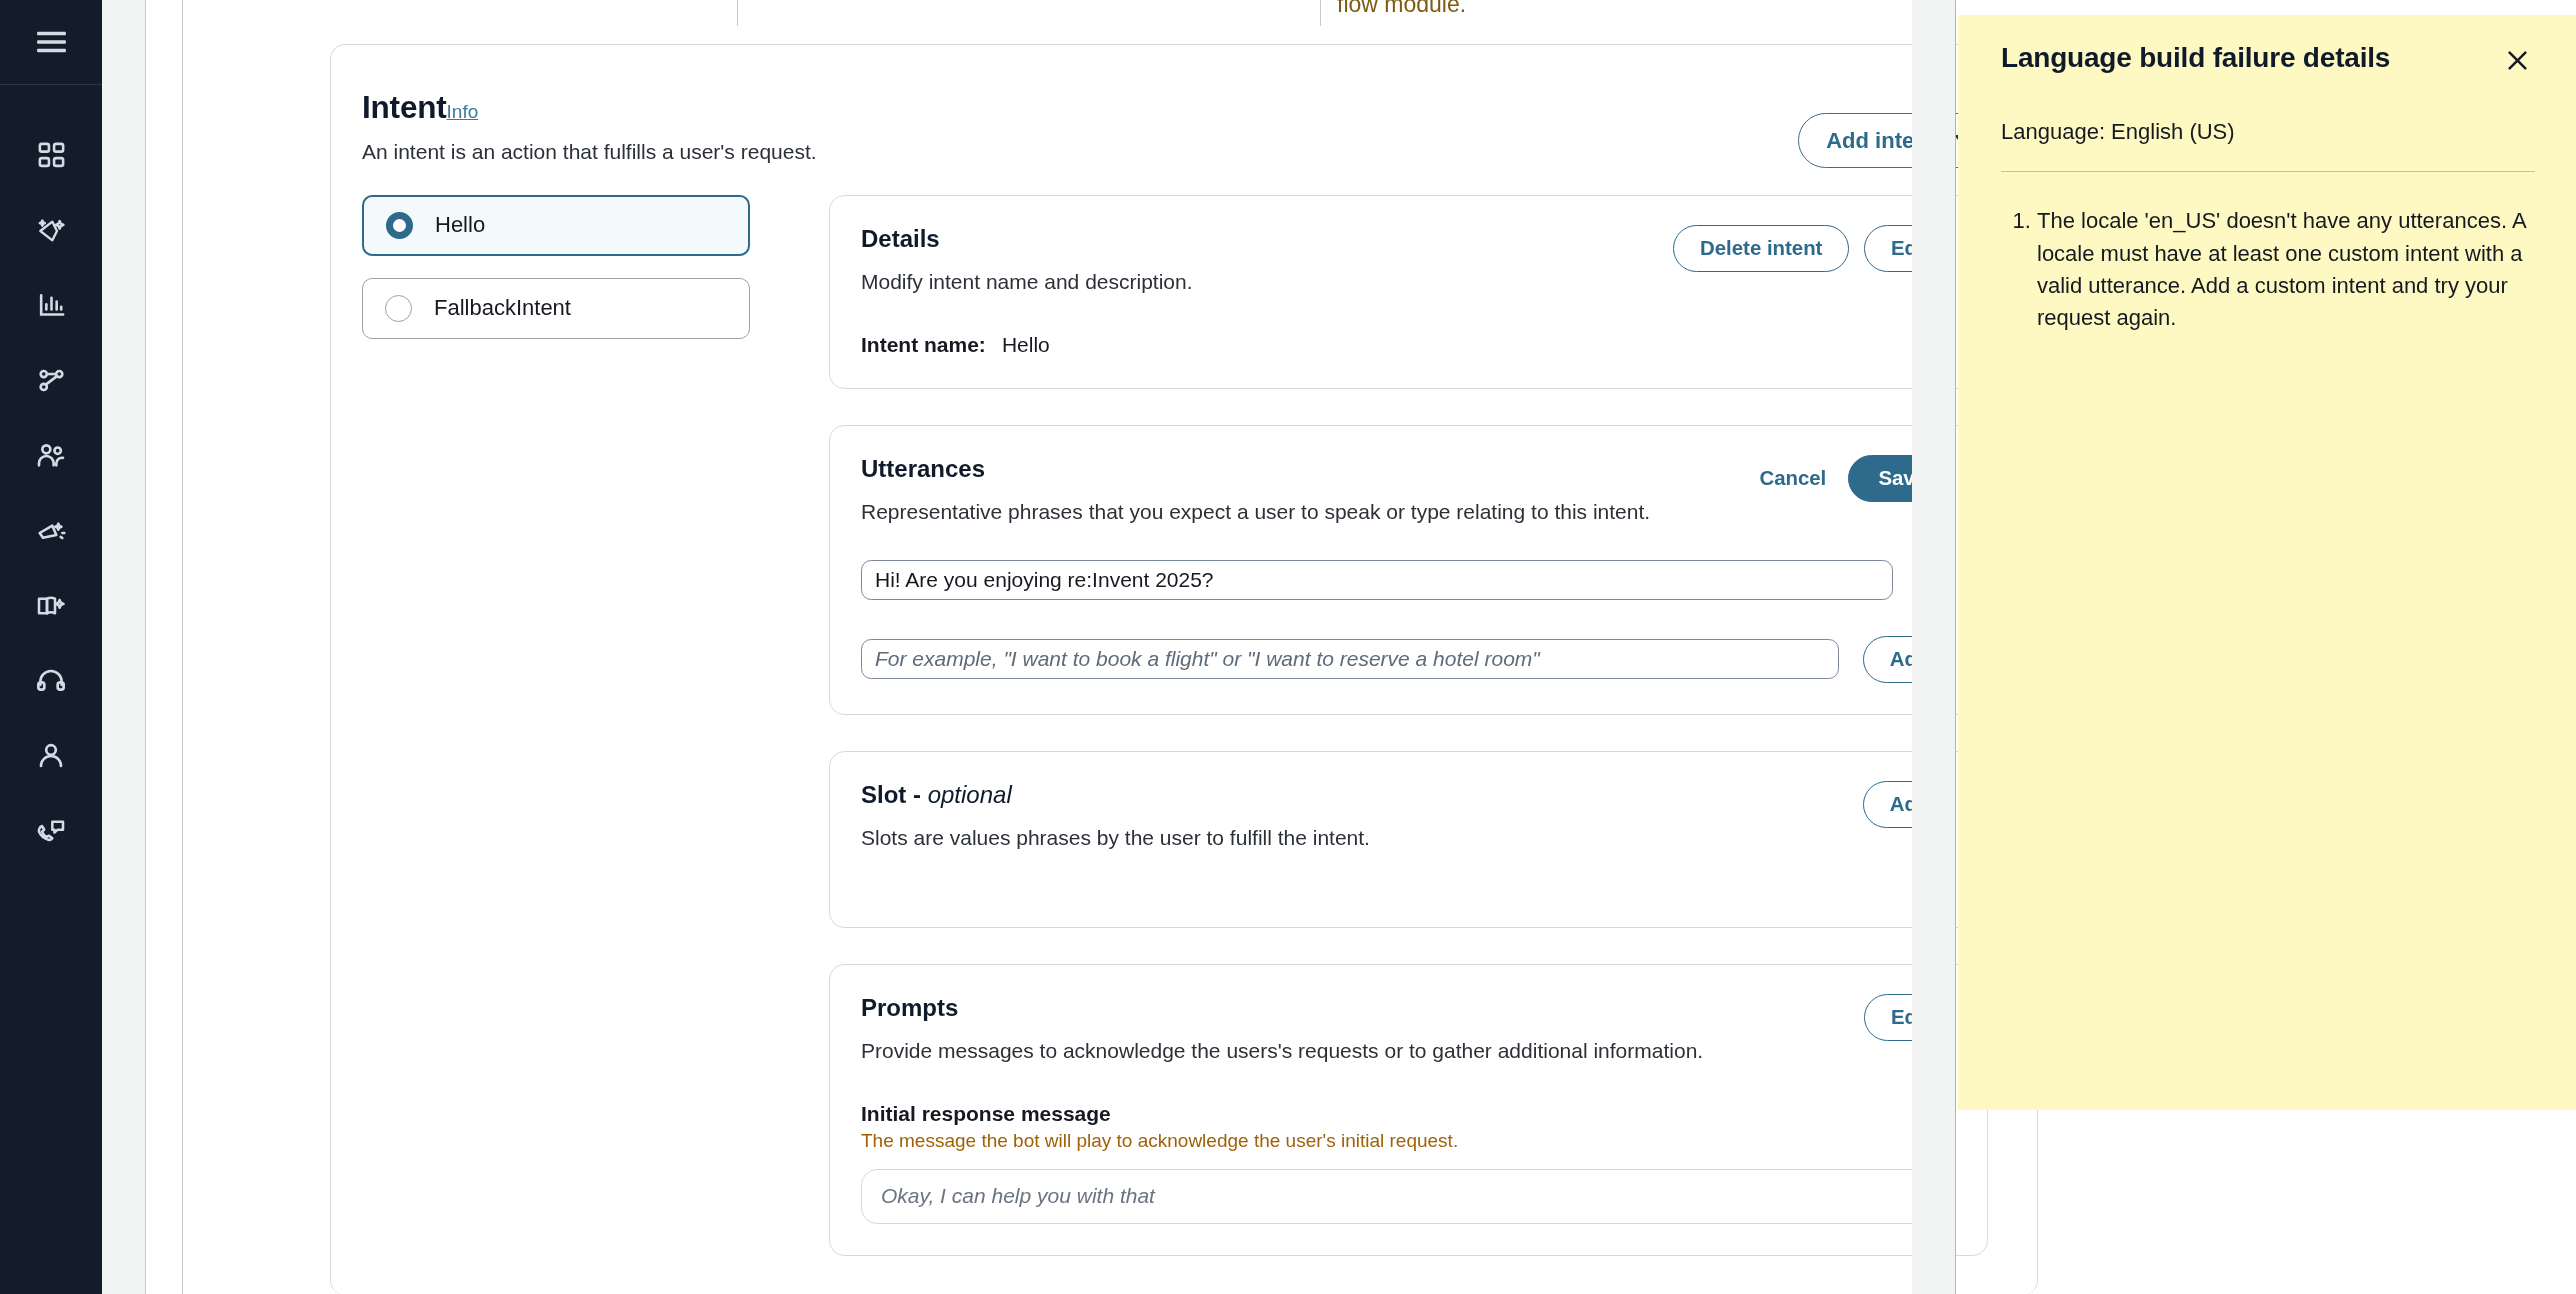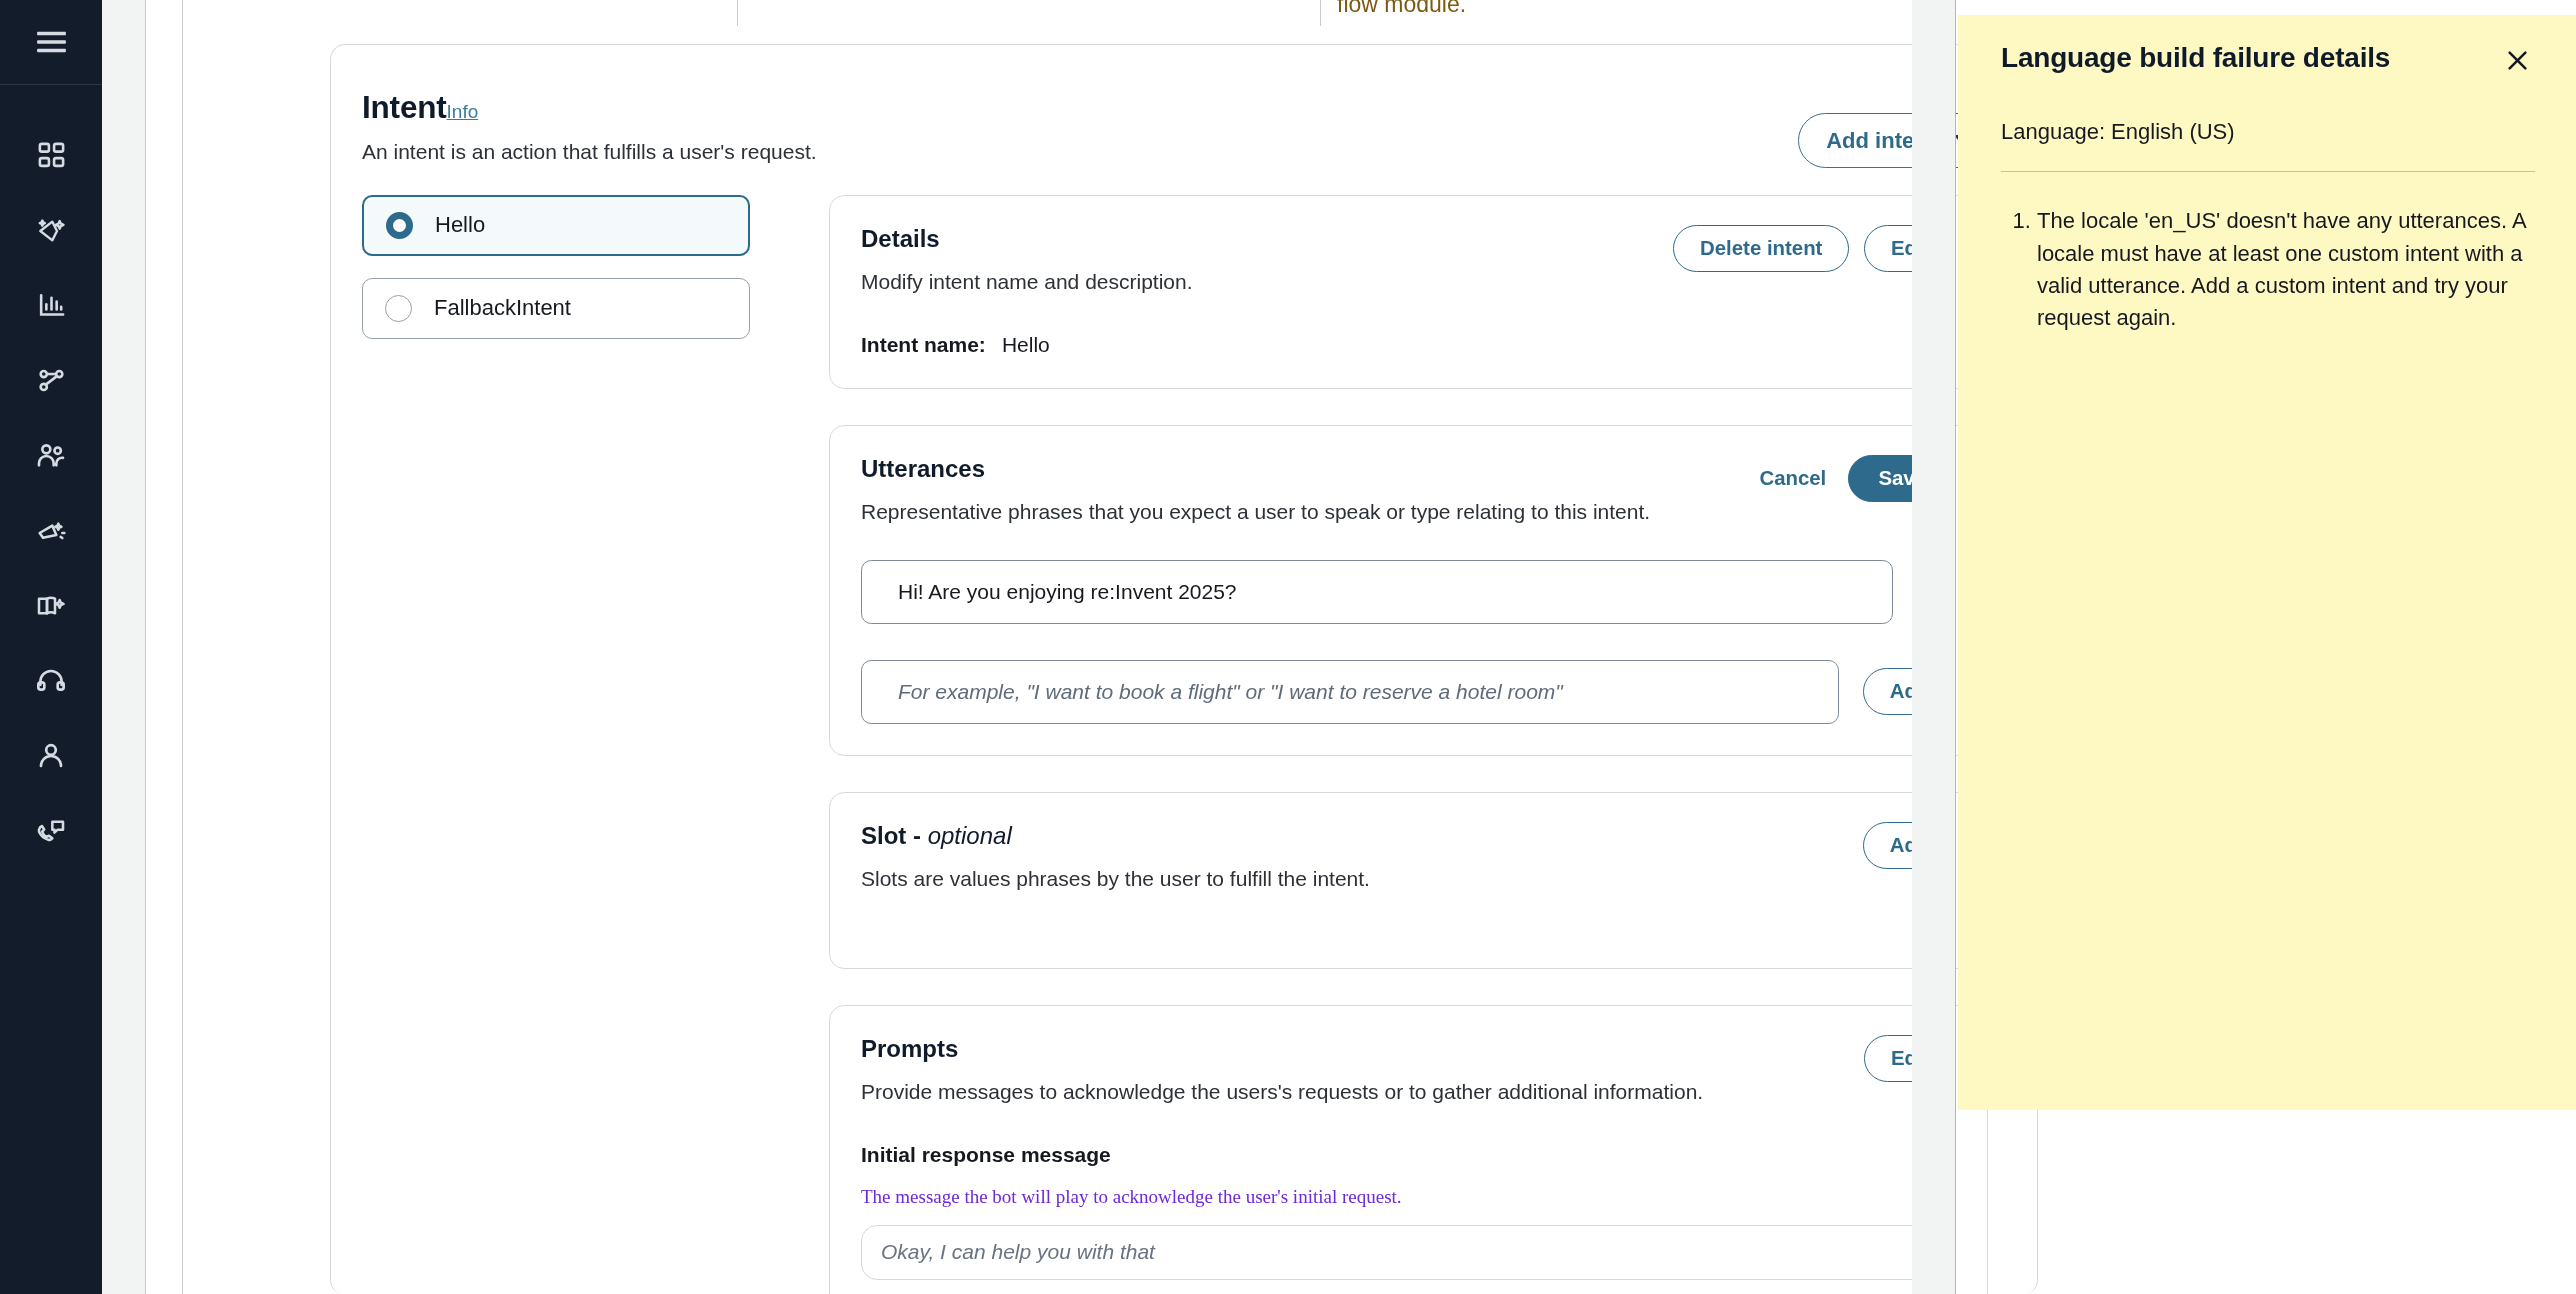--- a/index.html
+++ b/index.html
@@ -160,35 +160,35 @@
     position: absolute; right: 31px; top: 29px;
     display: flex; align-items: center; gap: 15.3px;
   }
 
   .detail-kv { margin-top: 39px; font-size: 21px; color: #16191f; }
   .detail-kv .k { font-weight: 700; }
   .detail-kv .v { margin-left: 10.2px; }
 
   .utt-row { display: flex; align-items: center; gap: 24px; margin-top: 36px; }
   .txt-input {
-    flex: 1 1 auto; height: 64px;
+    flex: 1 1 auto; height: 40px;
     border: 0.9px solid #7d8998; border-radius: 10.2px;
-    padding: 0 36px; font-size: 21px; color: #16191f;
+    padding: 0 13px; font-size: 21px; color: #16191f;
     background: #ffffff;
     font-family: "Liberation Sans", sans-serif;
   }
   .txt-input::placeholder { color: #5f6b7a; font-style: italic; }
   .icon-x {
     width: 39px; height: 39px; flex: 0 0 auto; cursor: pointer;
     display: flex; align-items: center; justify-content: center;
   }
   .add-inline { flex: 0 0 auto; }
 
   .prompt-sub-label { margin-top: 39px; font-size: 21px; font-weight: 700; color: #16191f; }
-  .prompt-sub-desc { margin-top: 19px; font-size: 19px; color: #6d28d9; font-family: Liberation Serif, serif; }
+  .prompt-sub-desc { margin-top: 4px; font-size: 19px; color: #a16207; }
   .prompt-input {
     margin-top: 17px; width: 100%; height: 55px;
     border: 0.9px solid #d5d9de; border-radius: 16px;
     padding: 0 19px; font-size: 21px; background: #fff;
     font-family: "Liberation Sans", sans-serif;
   }
   .prompt-input::placeholder { color: #6a7381; font-style: italic; }
 
   
   .gutter-right {

